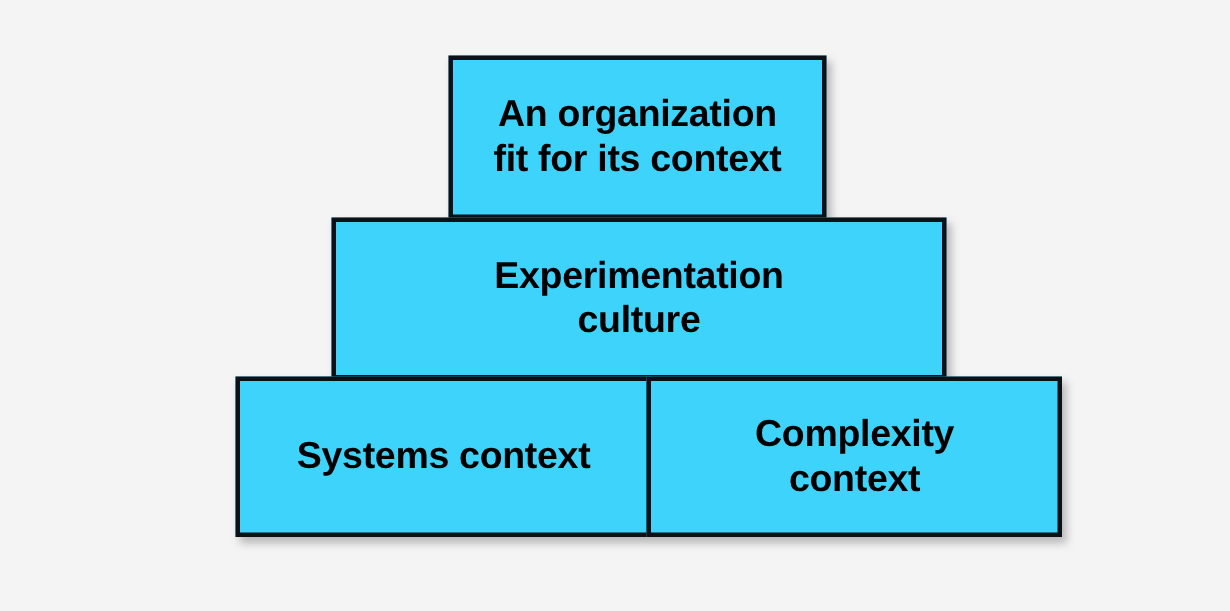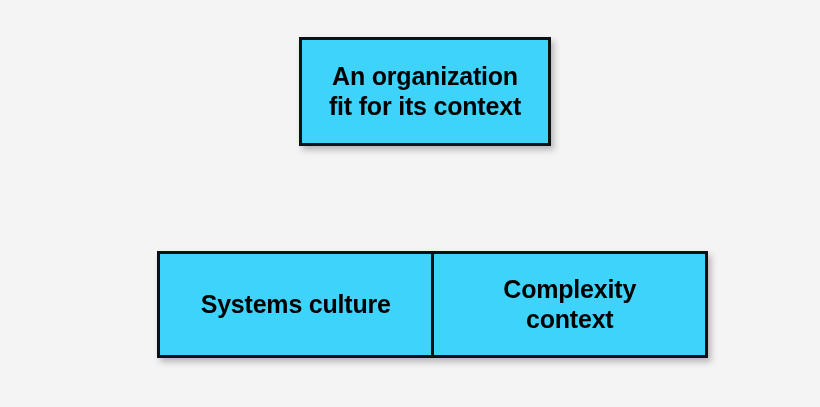--- a/index.html
+++ b/index.html
@@ -102,24 +102,30 @@
 
 <div id="pyramid-canvas">
 
   <div class="tier" id="tier-top">
     <div class="tier-cell">
       <span class="cell-label">An organization
 fit for its context</span>
     </div>
   </div>
 
+  <div class="tier" id="tier-middle">
+    <div class="tier-cell">
+      <span class="cell-label">Experimentation
+culture</span>
+    </div>
+  </div>
 
   <div class="tier" id="tier-base">
     <div class="tier-cell base-left">
-      <span class="cell-label">Systems culture</span>
+      <span class="cell-label">Systems context</span>
     </div>
     <div class="tier-cell base-right">
       <span class="cell-label">Complexity
 context</span>
     </div>
   </div>
 
 </div>
 
 </body></html>

